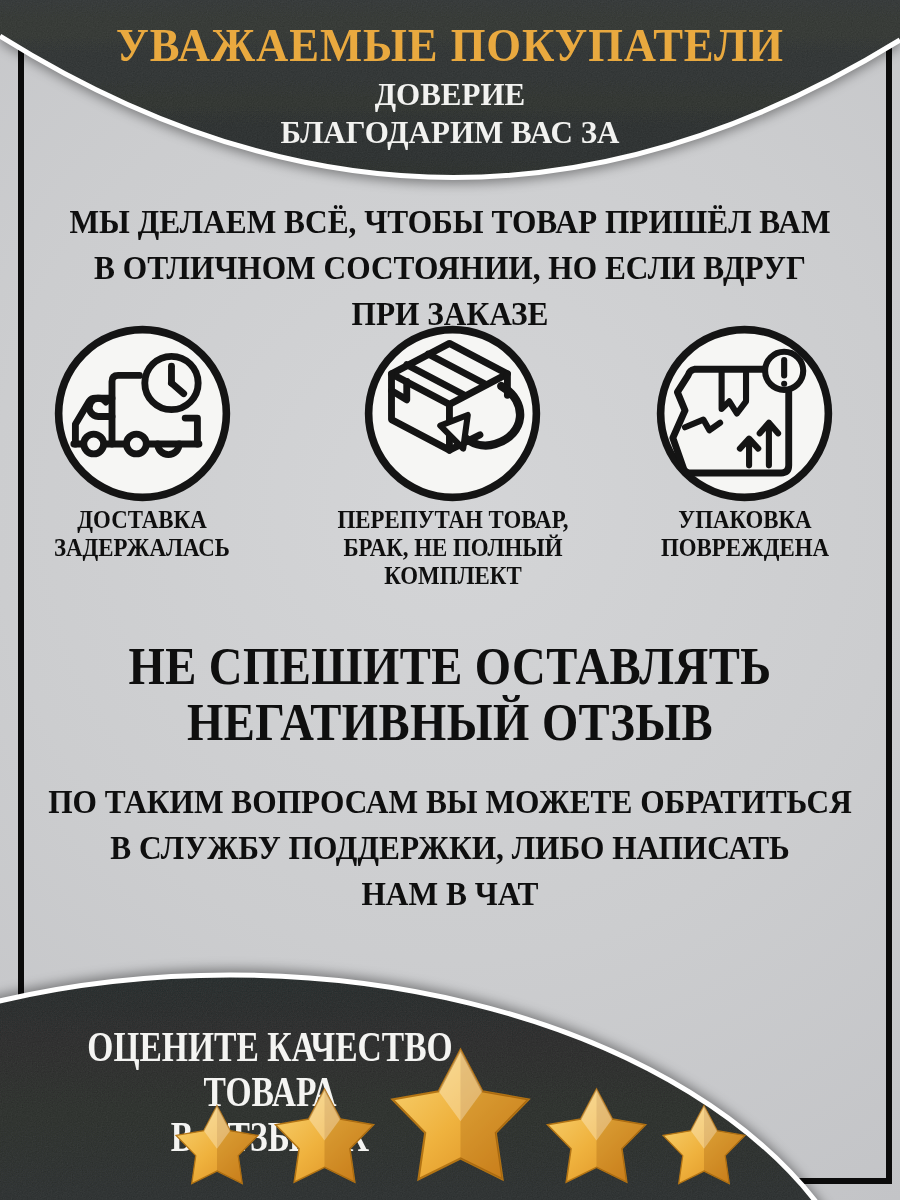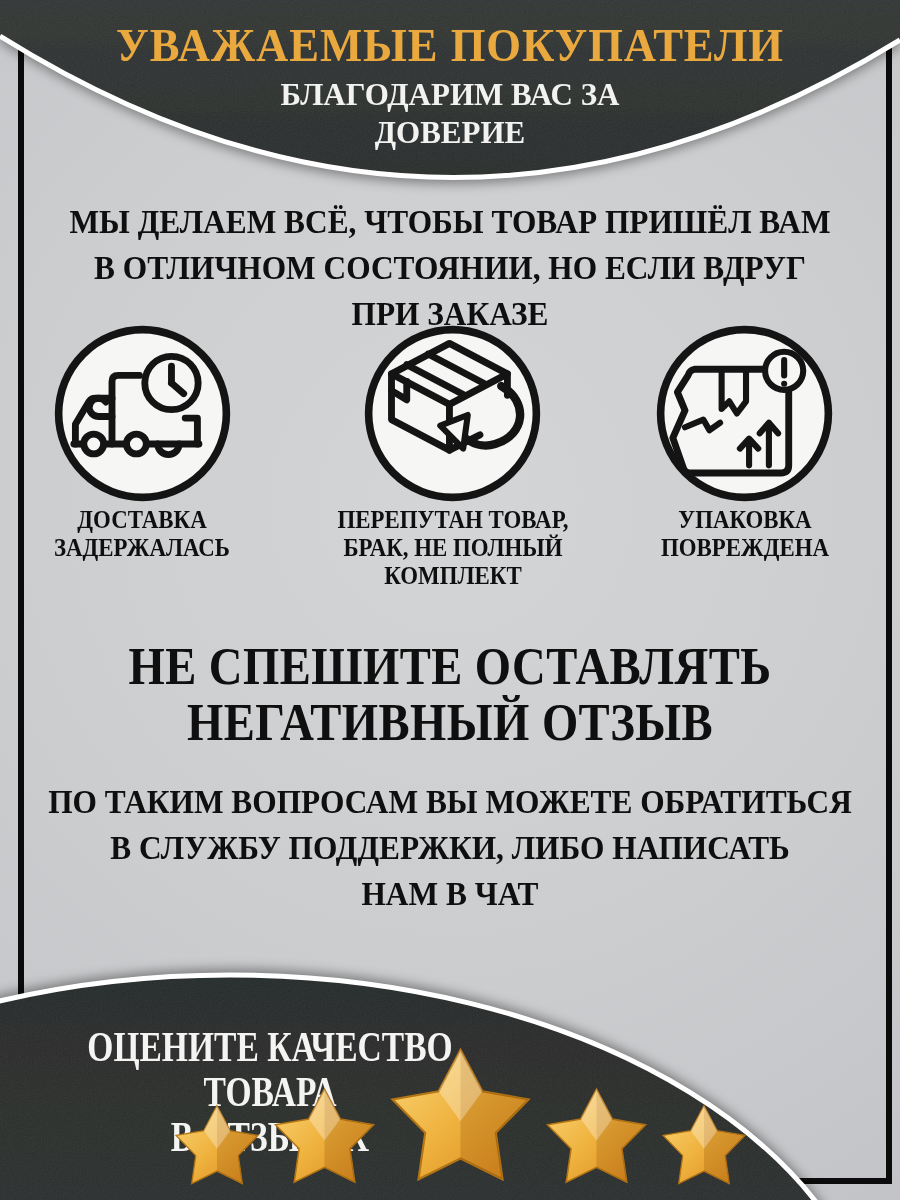--- a/index.html
+++ b/index.html
@@ -79,22 +79,22 @@
     <path d="M0,0 H900 V40 Q450,317 0,36 Z" fill="url(#darkgrad)" filter="url(#dsTop)"></path>
     <g clip-path="url(#clipTop)" opacity="0.10">
       <rect x="0" y="0" width="900" height="190" filter="url(#grain)"></rect>
     </g>
     <path d="M0,36 Q450,317 900,40" fill="none" stroke="#ffffff" stroke-width="5"></path>
   </g>
 </svg>
 
 <div class="txt page-title cx95">УВАЖАЕМЫЕ ПОКУПАТЕЛИ</div>
 <div class="txt page-sub">
+  <div>ДОВЕРИЕ</div>
   <div>БЛАГОДАРИМ ВАС ЗА</div>
-  <div>ДОВЕРИЕ</div>
 </div>
 
 <div class="txt intro cx95">
   <div>МЫ ДЕЛАЕМ ВСЁ, ЧТОБЫ ТОВАР ПРИШЁЛ ВАМ</div>
   <div>В ОТЛИЧНОМ СОСТОЯНИИ, НО ЕСЛИ ВДРУГ</div>
   <div>ПРИ ЗАКАЗЕ</div>
 </div>
 
 <div class="issue-circle c1">
   <svg viewBox="0 0 120 120">

